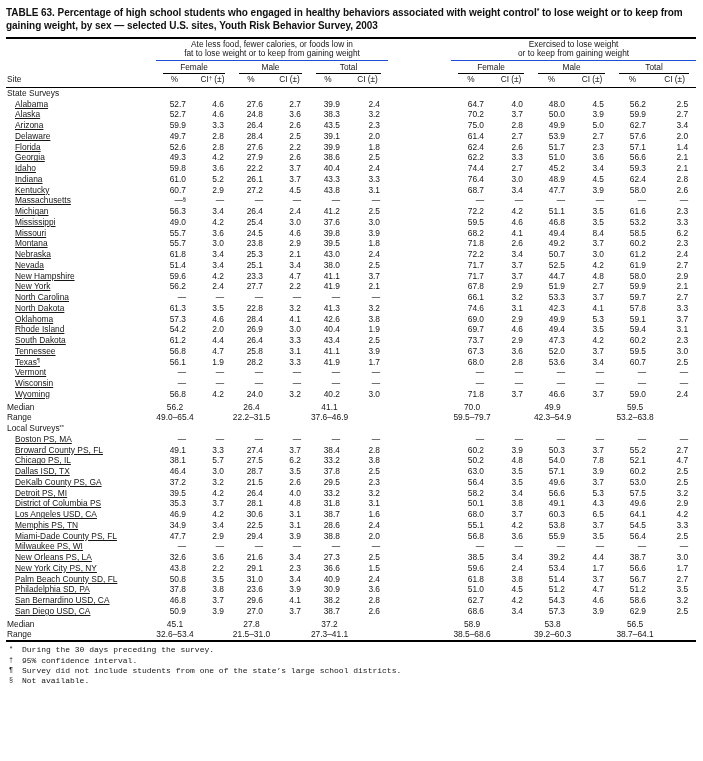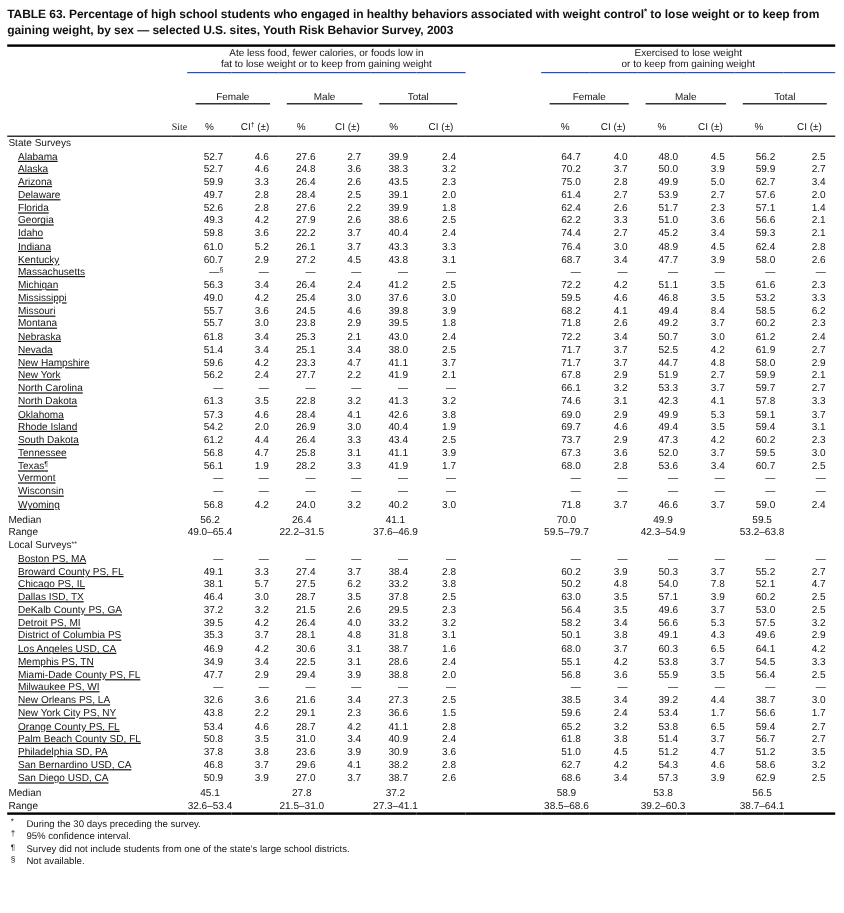--- a/index.html
+++ b/index.html
@@ -32,29 +32,29 @@
   }
   th, td { padding: 0; font-weight: normal; vertical-align: bottom; }
 
   thead th { font-size: 8.3px; line-height: 9.6px; }
   th.group { border-bottom: 1px solid #1d4ed8; padding-bottom: 1px; }
   th.group div { text-align: center; }
   .sub-row th { padding-top: 2px; }
   .sub-row th div {
     text-align: center;
     border-bottom: 1px solid #000;
-    margin: 13px 7px;
+    margin: 0 7px;
     padding-bottom: 1px;
   }
   .measure-row th {
     border-bottom: 1px solid #000;
     padding: 1px 0 2px 0;
     text-align: center;
   }
-  .measure-row th.site-h { text-align: right; padding-left: 1px; font-family: Liberation Serif, serif; }
+  .measure-row th.site-h { text-align: left; padding-left: 1px; }
 
   tbody td {
     font-size: 8.4px;
     line-height: 10.75px;
     height: 10.75px;
     white-space: nowrap;
     overflow: visible;
   }
   td.site { padding-left: 9px; text-decoration: underline; }
   td.section-label, td.rowlabel { padding-left: 1px; }
@@ -66,21 +66,21 @@
 
   sup {
     font-size: 68%;
     line-height: 0;
     vertical-align: baseline;
     position: relative;
     top: -0.45em;
   }
 
   .footnotes { margin-top: 3px; font-size: 8px; line-height: 10.3px; color: #161616; }
-  .fn { position: relative; padding-left: 16px; }
+  .fn { position: relative; padding-left: 16px; font-family: Liberation Mono, monospace; }
   .fn-marker {
     position: absolute; left: 3px; top: -1px;
     font-size: 6.8px;
   }
 </style>
 </head>
 <body>
 
 <div class="page">
 
@@ -832,36 +832,20 @@
           <td class="ci">1.5</td>
           <td class="gutter"></td>
           <td class="pct">59.6</td>
           <td class="ci">2.4</td>
           <td class="pct">53.4</td>
           <td class="ci">1.7</td>
           <td class="pct">56.6</td>
           <td class="ci">1.7</td>
         </tr>
         <tr>
-          <td class="site">Orange County PS, FL</td>
-          <td class="pct">53.4</td>
-          <td class="ci">4.6</td>
-          <td class="pct">28.7</td>
-          <td class="ci">4.2</td>
-          <td class="pct">41.1</td>
-          <td class="ci">2.8</td>
-          <td class="gutter"></td>
-          <td class="pct">65.2</td>
-          <td class="ci">3.2</td>
-          <td class="pct">53.8</td>
-          <td class="ci">6.5</td>
-          <td class="pct">59.4</td>
-          <td class="ci">2.7</td>
-        </tr>
-        <tr>
           <td class="site">Palm Beach County SD, FL</td>
           <td class="pct">50.8</td>
           <td class="ci">3.5</td>
           <td class="pct">31.0</td>
           <td class="ci">3.4</td>
           <td class="pct">40.9</td>
           <td class="ci">2.4</td>
           <td class="gutter"></td>
           <td class="pct">61.8</td>
           <td class="ci">3.8</td>

